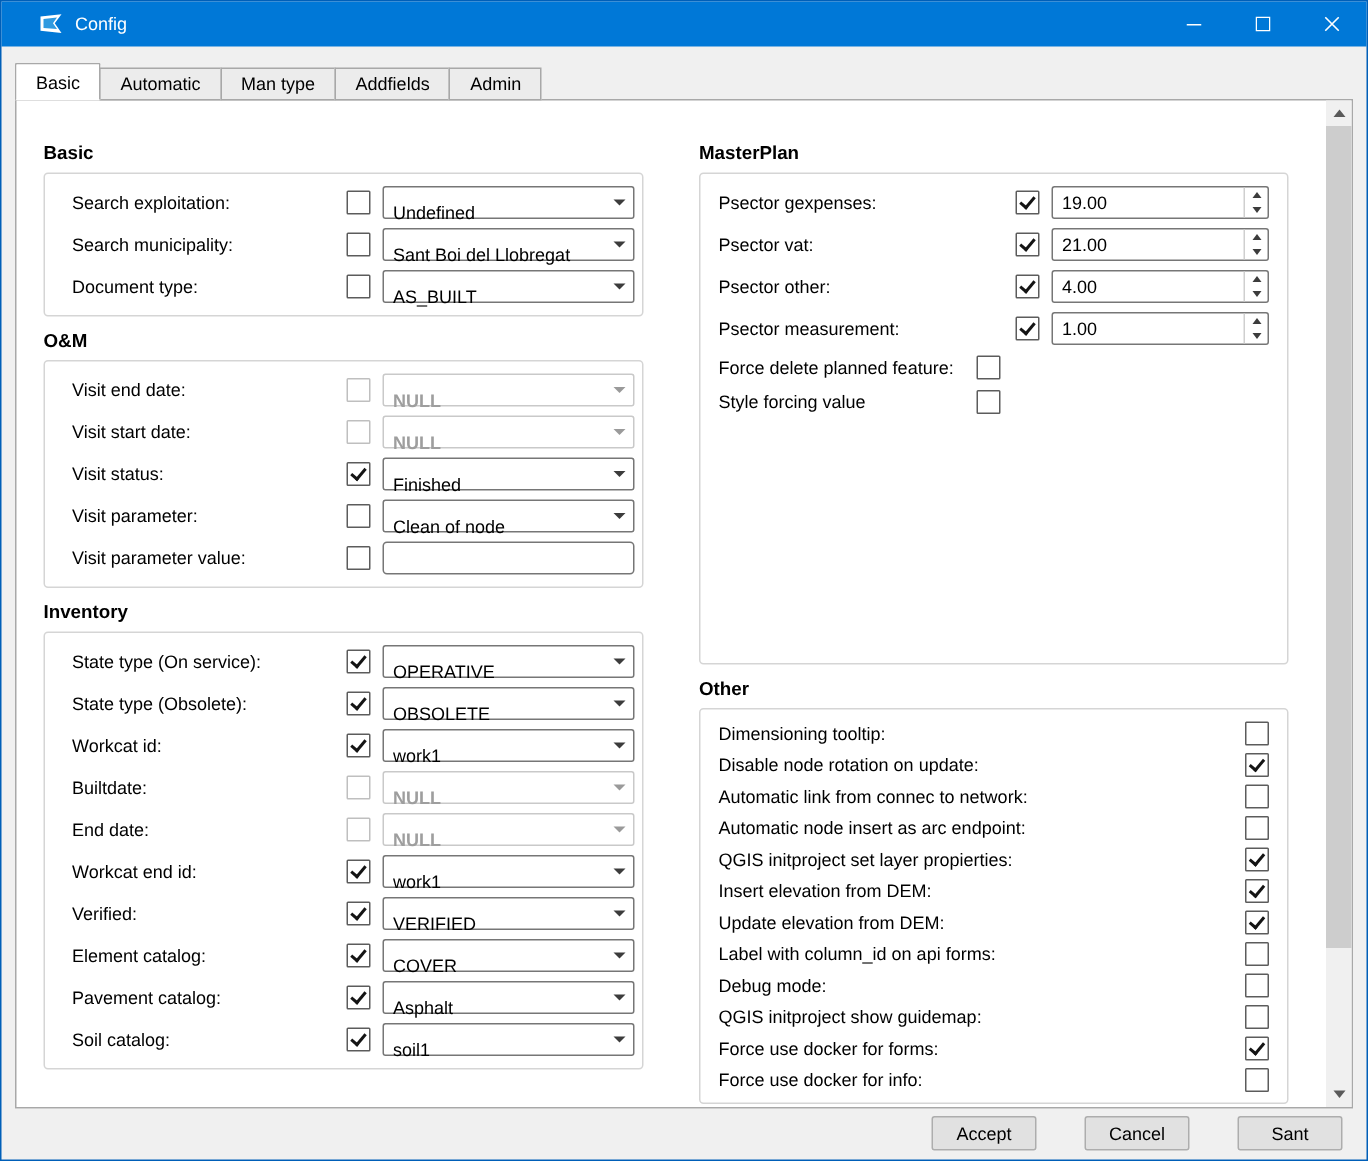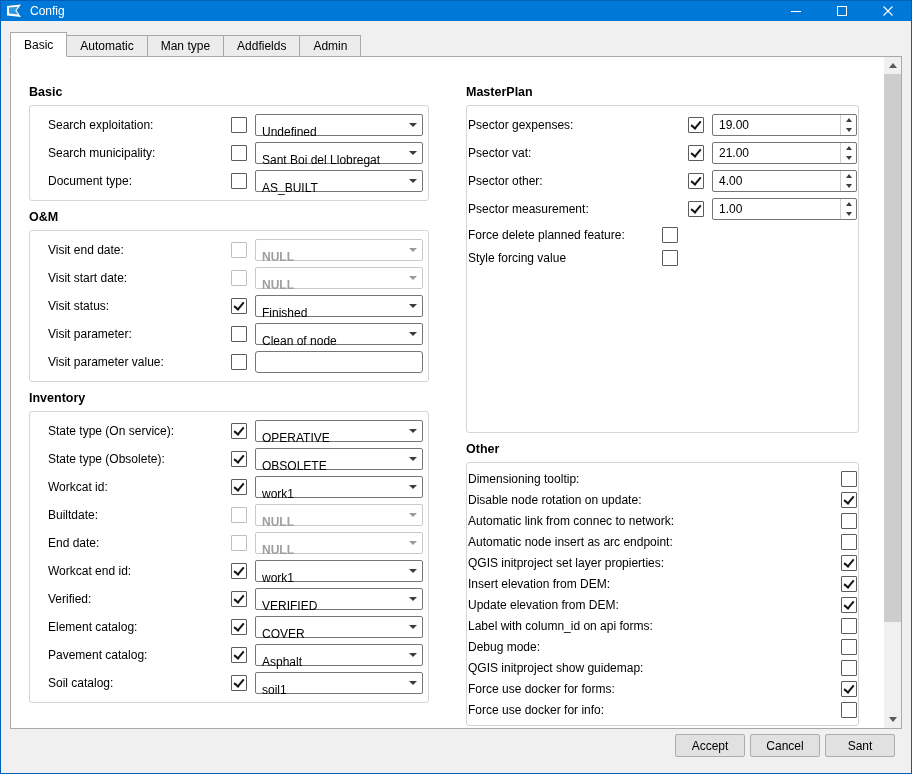--- a/index.html
+++ b/index.html
@@ -2,21 +2,21 @@
 <html><head>
 <meta charset="utf-8">
 <style>
   * { margin:0; padding:0; box-sizing:border-box; }
   html,body { width:912px; height:774px; overflow:hidden; }
   body { font-family:"Liberation Sans","DejaVu Sans",sans-serif; font-size:12px; color:#000; background:#f0f0f0; }
 
   .window { width:912px; height:774px; border:1px solid #005fb8; background:#f0f0f0; display:flex; flex-direction:column; }
 
   
-  .titlebar { height:20px; flex:none; background:#0078d7; display:flex; align-items:center; padding-left:4px; }
+  .titlebar { height:30px; flex:none; background:#0078d7; display:flex; align-items:center; padding-left:24px; }
   .app-icon { width:18px; height:16px; margin-right:7px; display:flex; align-items:center; justify-content:center; }
   .win-title { color:#fff; font-size:12px; }
   .win-controls { margin-left:auto; display:flex; height:100%; }
   .win-btn { width:46px; height:100%; display:flex; align-items:center; justify-content:center; cursor:default; }
 
   
   .tabbar { height:35px; flex:none; display:flex; align-items:flex-end; padding-left:9px; position:relative; z-index:2; }
   .tab { padding:0 13px; display:flex; align-items:center; border:1px solid #a8a8a8; background:#ececec; height:22px; margin-left:-1px; margin-bottom:-1px; white-space:nowrap; }
   .tab:first-child { margin-left:0; }
   .tab.active { background:#fff; height:25px; border-bottom:1px solid #fff; position:relative; z-index:3; border-radius:1px 1px 0 0; }
@@ -26,21 +26,21 @@
   .viewport { position:absolute; left:0; top:0; bottom:0; right:17px; overflow:hidden; }
   .content { display:flex; align-items:flex-start; padding:28px 0 0 18px; }
   .col-left { width:400px; flex:none; }
   .col-right { width:393px; flex:none; margin-left:37px; }
 
   
   .group { margin-bottom:9px; }
   .group-title { font-weight:bold; font-size:12.5px; line-height:15px; margin-bottom:5px; }
   .group-box { border:1px solid #d5d5d5; border-radius:3px; background:#fff; }
   .col-left .group-box { padding:5px 5px 5px 18px; }
-  .col-right .group-box { padding:5px 1px; }
+  .col-right .group-box { padding:5px 12px; }
   .group-masterplan .group-box { height:328px; }
 
   .row { display:flex; align-items:center; height:28px; }
   .group-other .row { height:21px; }
   .group-masterplan .row.r-none { height:23px; }
   .lbl { white-space:nowrap; }
   .spacer { flex:1; }
   .ctrl-slot { width:171px; flex:none; }
 
   
@@ -75,21 +75,21 @@
   .scrollbar { position:absolute; top:0; right:0; bottom:0; width:17px; background:#f0f0f0; }
   .sb-btn { position:absolute; left:0; right:0; height:17px; display:flex; align-items:center; justify-content:center; }
   .sb-up { top:0; } .sb-down { bottom:0; }
   .sb-tri-up { display:block; width:0; height:0; border-left:4px solid transparent; border-right:4px solid transparent; border-bottom:5px solid #5a5a5a; }
   .sb-tri-down { display:block; width:0; height:0; border-left:4px solid transparent; border-right:4px solid transparent; border-top:5px solid #5a5a5a; }
   .sb-track { position:absolute; top:17px; bottom:17px; left:0; right:0; }
   .sb-thumb { position:absolute; top:0; left:0; right:0; height:86%; background:#cdcdcd; }
 
   
   .footer { flex:1; display:flex; align-items:flex-start; justify-content:flex-end; padding:5px 16px 0 0; }
-  .footer-buttons { display:flex; gap:5px; }
+  .footer-buttons { display:flex; gap:32px; }
   .btn { width:70px; height:23px; background:#e1e1e1; border:1px solid #adadad; border-radius:2px; font-family:inherit; font-size:12px; color:#000; }
 </style>
 </head>
 <body>
 
 <div class="window">
 
   <div class="titlebar" style="background: rgb(0, 120, 215);">
     <span class="app-icon">
       <svg width="16" height="14" viewBox="0 0 16 14">

